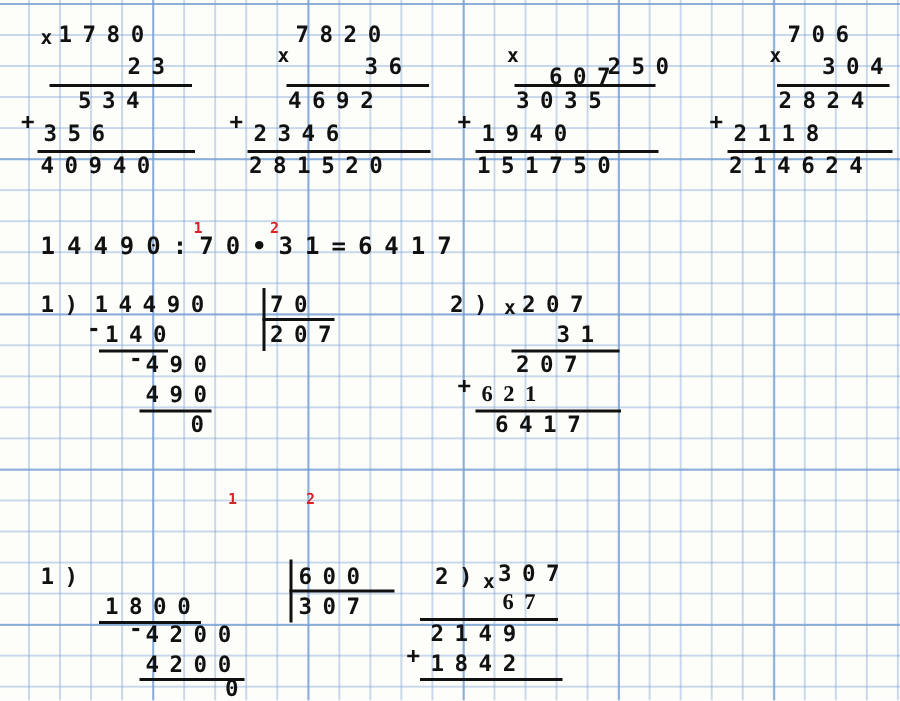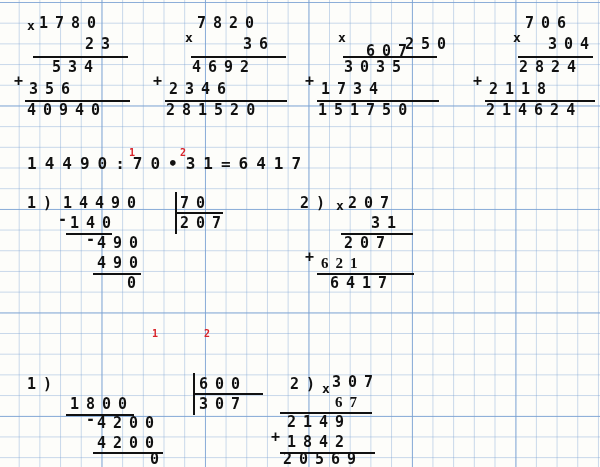--- a/index.html
+++ b/index.html
@@ -66,21 +66,21 @@
   <span class="tok" style="left:169px;top:82px;letter-spacing:7px;">2346</span>
   <div class="ln" style="left:165px;top:100px;width:122px;"></div>
   <span class="tok" style="left:166px;top:103px;letter-spacing:7px;">281520</span>
 
   <span class="tok" style="left:338px;top:30px;font-size:13px;">x</span>
   <span class="tok" style="left:366px;top:16px;letter-spacing:7px;margin-top:28px;">607</span>
   <span class="tok" style="left:373px;top:37px;letter-spacing:7px;margin-left:32px;">250</span>
   <div class="ln" style="left:343px;top:56px;width:94px;"></div>
   <span class="tok" style="left:344px;top:60px;letter-spacing:7px;">3035</span>
   <span class="tok" style="left:305px;top:74px;">+</span>
-  <span class="tok" style="left:321px;top:82px;letter-spacing:7px;">1734</span>
+  <span class="tok" style="left:321px;top:82px;letter-spacing:7px;">1940</span>
   <div class="ln" style="left:317px;top:100px;width:122px;"></div>
   <span class="tok" style="left:318px;top:103px;letter-spacing:7px;">151750</span>
 
   <span class="tok" style="left:513px;top:30px;font-size:13px;">x</span>
   <span class="tok" style="left:525px;top:16px;letter-spacing:7px;">706</span>
   <span class="tok" style="left:548px;top:37px;letter-spacing:7px;">304</span>
   <div class="ln" style="left:518px;top:56px;width:75px;"></div>
   <span class="tok" style="left:519px;top:60px;letter-spacing:7px;">2824</span>
   <span class="tok" style="left:473px;top:74px;">+</span>
   <span class="tok" style="left:489px;top:82px;letter-spacing:7px;">2118</span>
@@ -139,15 +139,14 @@
 
   <span class="tok" style="left:290px;top:377px;letter-spacing:7px;">2)</span>
   <span class="tok" style="left:322px;top:381px;font-size:13px;">x</span>
   <span class="tok" style="left:332px;top:375px;letter-spacing:7px;">307</span>
   <span class="tok" style="left:335px;top:395px;letter-spacing:7px;font-family:Liberation Serif, serif;">67</span>
   <div class="ln" style="left:280px;top:412px;width:92px;"></div>
   <span class="tok" style="left:287px;top:415px;letter-spacing:7px;">2149</span>
   <span class="tok" style="left:271px;top:430px;">+</span>
   <span class="tok" style="left:287px;top:435px;letter-spacing:7px;">1842</span>
   <div class="ln" style="left:280px;top:452px;width:95px;"></div>
-  <span class="tok" style="left:283px;top:452px;letter-spacing:7px;">20569</span>
 
 </div>
 
 </body></html>

